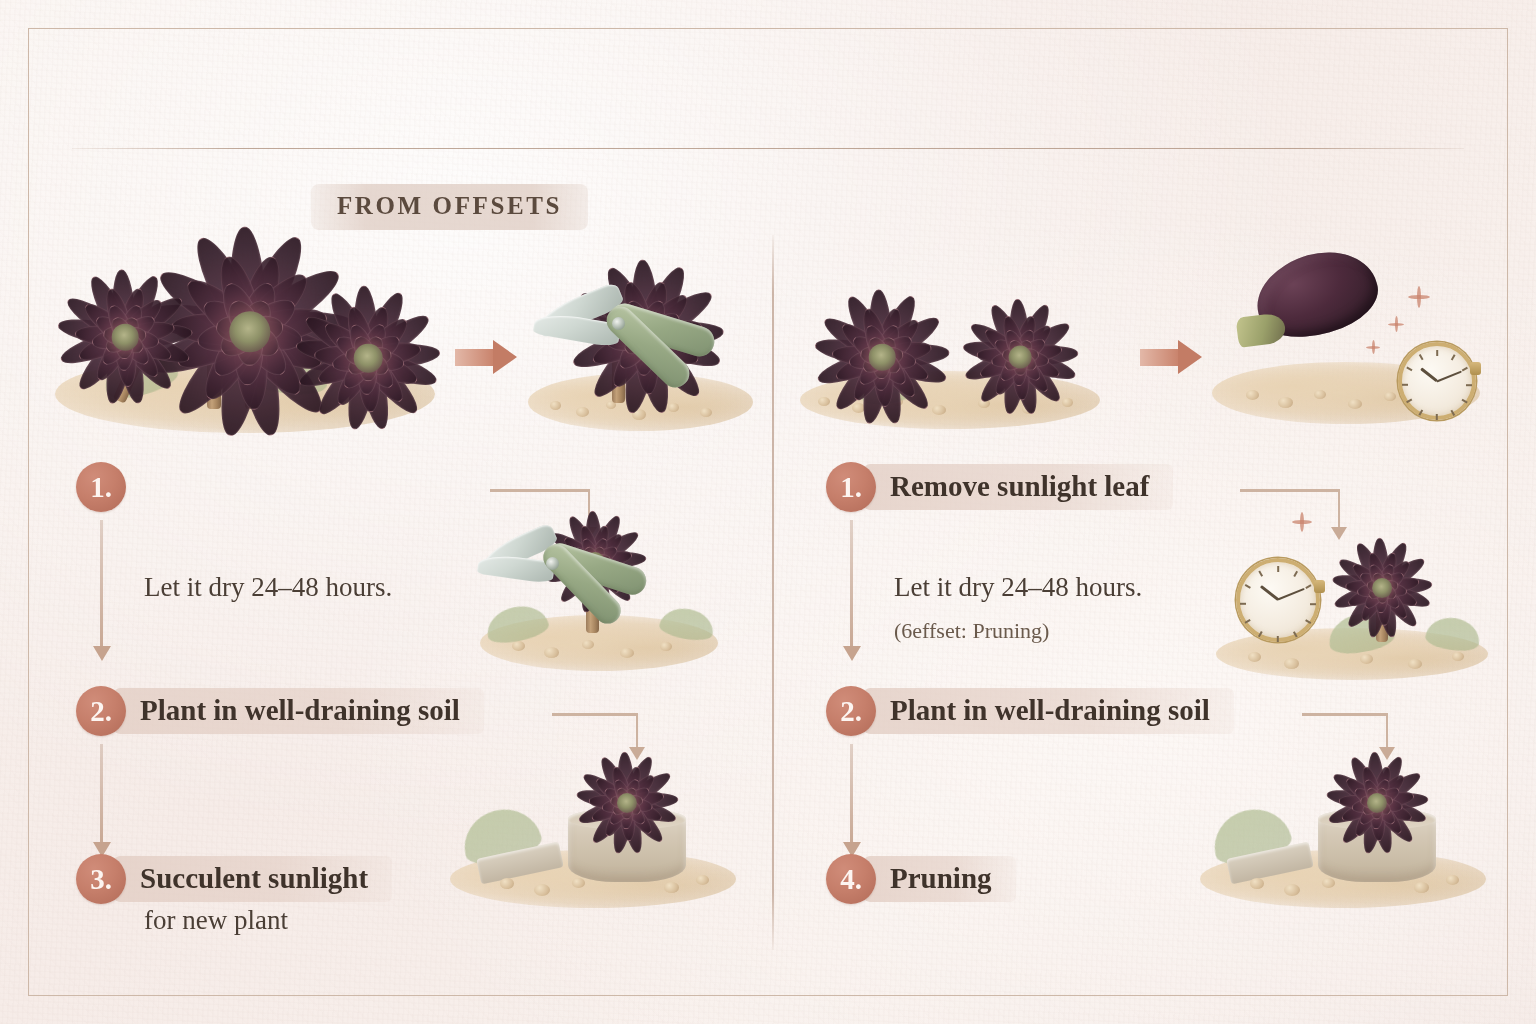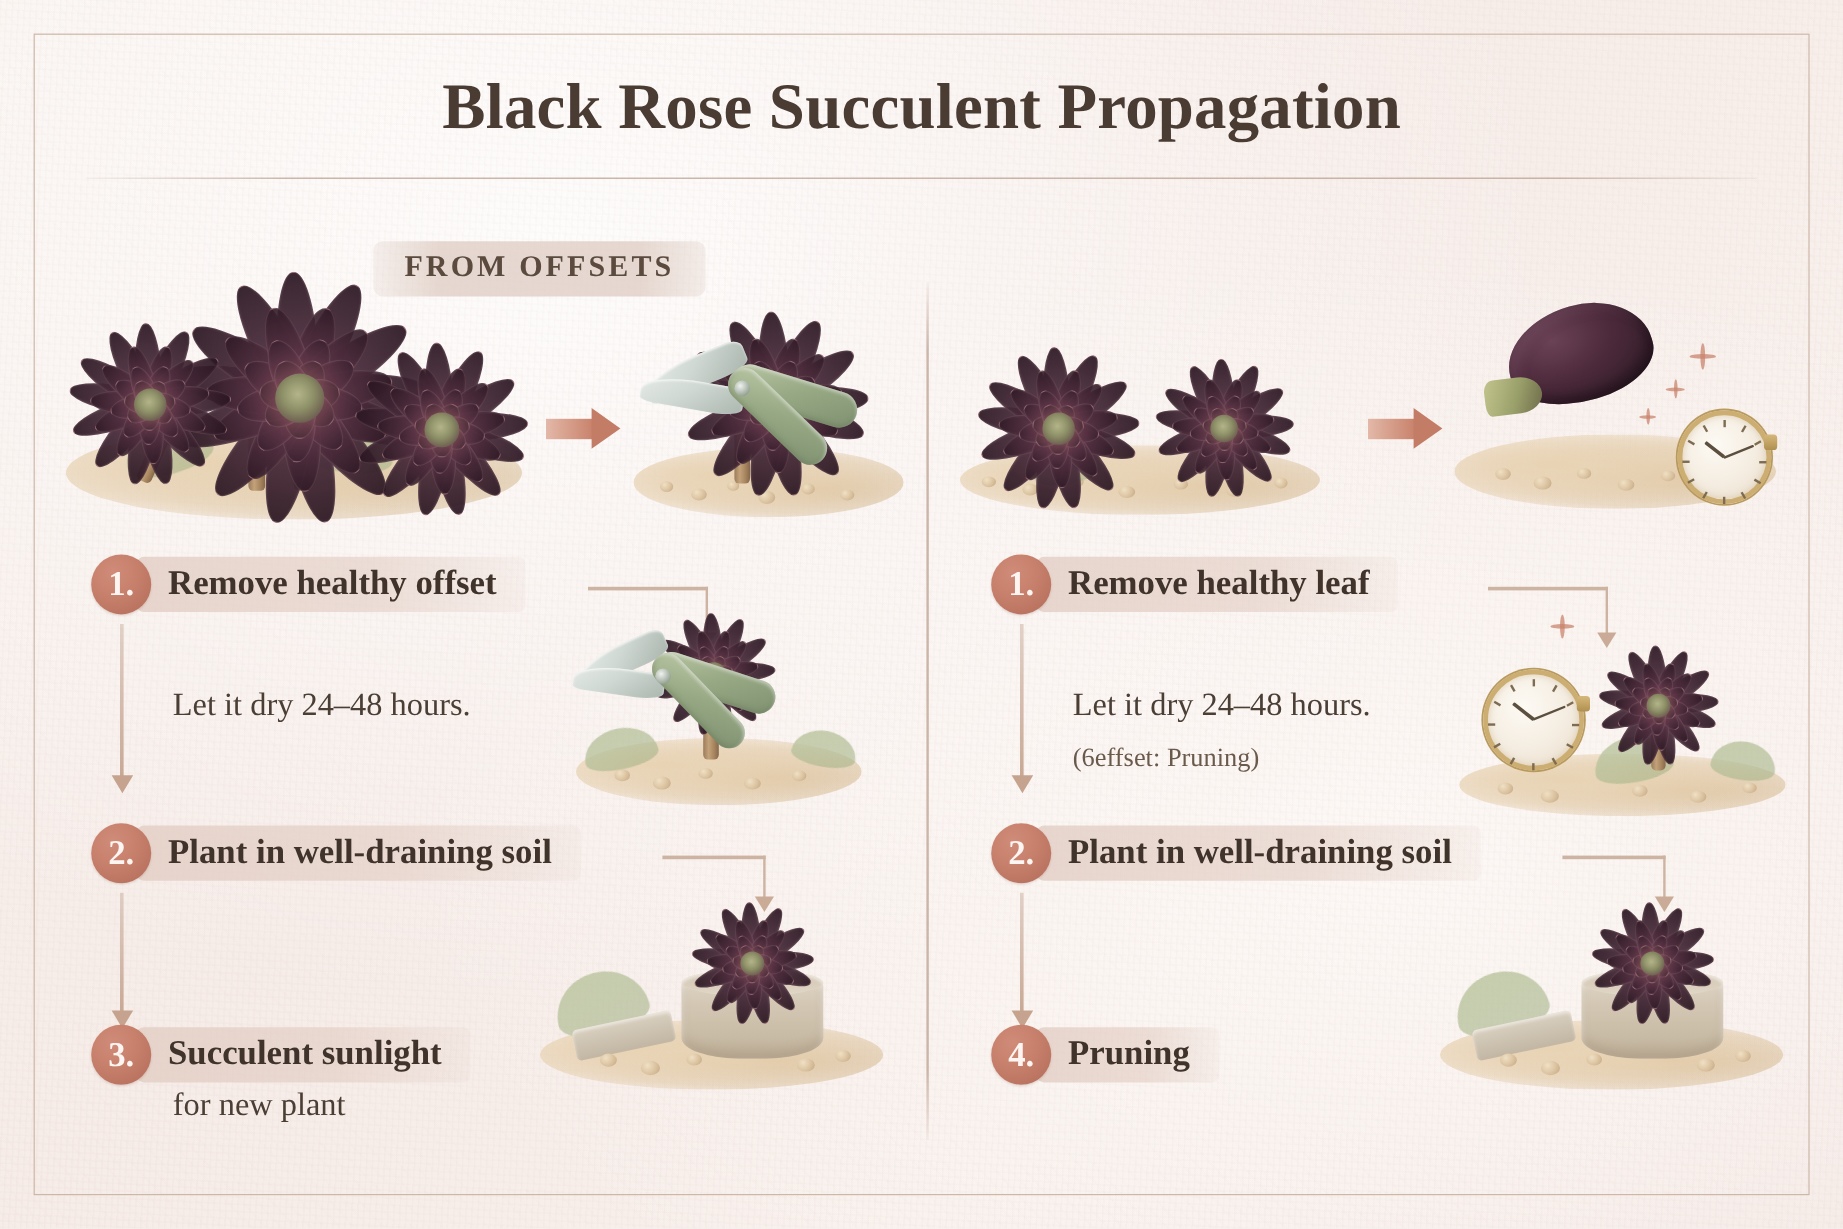--- a/index.html
+++ b/index.html
@@ -79,21 +79,21 @@
     position: absolute;
     padding: 8px 26px 10px;
     border-radius: 8px;
     background: linear-gradient(to right, rgba(223,206,196,0.25), rgba(221,202,192,0.72) 20%, rgba(221,202,192,0.72) 80%, rgba(223,206,196,0.3));
     font-size: 25px;
     font-weight: 700;
     letter-spacing: 2.6px;
     color: #5b4a3e;
     white-space: nowrap;
   }
-  #header-left  { left: 311px; top: 201px; }
+  #header-left  { left: 311px; top: 184px; }
   #header-right { left: 969px; top: 194px; }
 
   
   .illus { position: absolute; }
 
   .soil {
     position: absolute;
     border-radius: 50%;
     background:
       radial-gradient(ellipse at 30% 40%, #e8d3b4 0%, rgba(232,211,180,0.55) 45%, rgba(232,211,180,0) 72%),
@@ -253,21 +253,20 @@
   }
 </style>
 </head>
 <body>
 
 <div id="poster">
 
   <div id="paper-texture"></div>
   <div id="inner-border"></div>
 
-  <div id="title">Black Rose Succulent Propagation</div>
   <div id="title-rule"></div>
   <div id="divider"></div>
 
   <div class="col-header" id="header-left">FROM OFFSETS</div>
 
   <div class="illus" style="left:45px; top:205px; width:400px; height:235px;">
     <div class="soil" style="left:10px; top:150px; width:380px; height:78px;"></div>
     <div class="grass" style="left:58px; top:148px; width:74px; height:42px; transform:rotate(-16deg);"></div>
     <div class="grass" style="left:196px; top:140px; width:88px; height:48px; transform:rotate(9deg);"></div>
     <div class="grass" style="left:300px; top:152px; width:60px; height:36px; transform:rotate(-6deg);"></div>
@@ -621,21 +620,20 @@
         <div class="tick" style="transform:translateX(-50%) rotate(300deg);transform-origin:50% 35px;"></div>
         <div class="tick" style="transform:translateX(-50%) rotate(330deg);transform-origin:50% 35px;"></div>
         <div class="hand" style="width:2.6px;height:20.3px;transform:translateX(-50%) rotate(-52deg);"></div>
         <div class="hand" style="width:2.2px;height:26.5px;transform:translateX(-50%) rotate(68deg);"></div>
       <div style="position:absolute;right:-9px;top:16px;width:11px;height:13px;border-radius:3px;background:linear-gradient(to bottom,#d6b87c,#b0904f);"></div>
     </div>
   </div>
 
   <div class="step" style="left:76px; top:462px;">
     <div class="badge">1.</div>
-    <div class="step-label">Remove healthy offset</div>
   </div>
 
   <div class="elbow" style="left:490px; top:489px; width:100px; height:40px;">
     <div class="h"></div>
     <div class="v" style="height:40px;"></div>
     <div class="head" style="top:38px;"></div>
   </div>
 
   <div class="flow-arrow" style="left:100px; top:520px; height:128px;">
     <div class="shaft"></div>
@@ -780,21 +778,21 @@
 
   <div class="step" style="left:76px; top:854px;">
     <div class="badge">3.</div>
     <div class="step-label">Succulent sunlight</div>
   </div>
 
   <div class="substep" style="left:144px; top:905px;">for new plant</div>
 
   <div class="step" style="left:826px; top:462px;">
     <div class="badge">1.</div>
-    <div class="step-label">Remove healthy leaf</div>
+    <div class="step-label">Remove sunlight leaf</div>
   </div>
 
   <div class="elbow" style="left:1240px; top:489px; width:100px; height:40px;">
     <div class="h"></div>
     <div class="v" style="height:40px;"></div>
     <div class="head" style="top:38px;"></div>
   </div>
 
   <div class="flow-arrow" style="left:850px; top:520px; height:128px;">
     <div class="shaft"></div>

